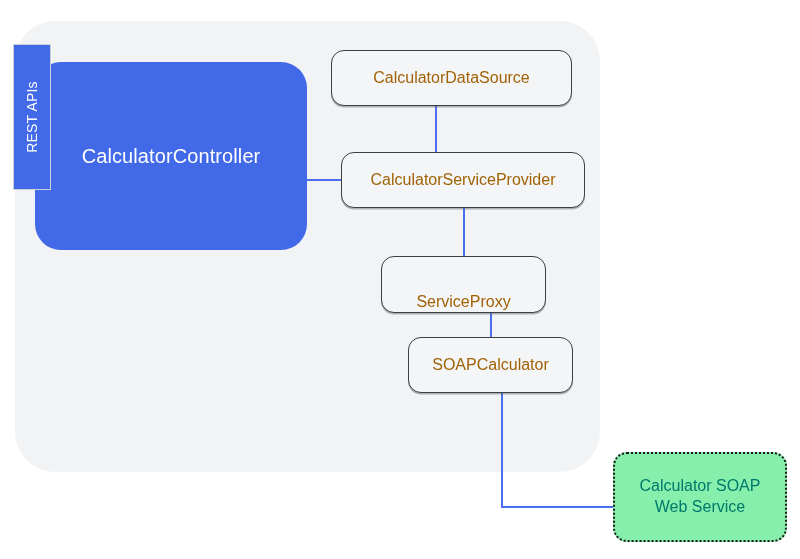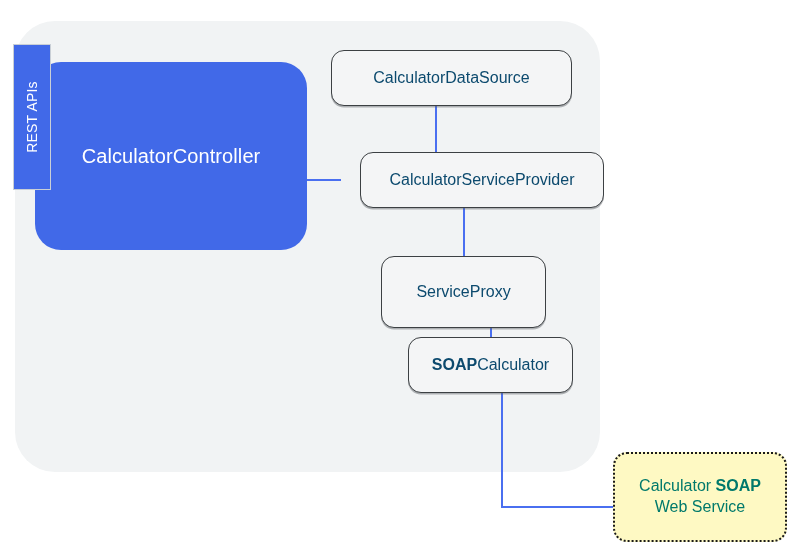--- a/index.html
+++ b/index.html
@@ -93,42 +93,42 @@
     background: #f4f5f6;
     border: 1.6px solid #3c4043;
     border-radius: 13px;
     box-sizing: border-box;
     display: flex;
     align-items: center;
     justify-content: center;
     box-shadow: 0 1.5px 0 rgba(90, 95, 100, 0.45);
   }
   .cbox .clabel {
-    color: #0c4a6e;
+    color: #a16207;
     font-size: 16px;
     font-weight: 400;
     white-space: nowrap;
     text-align: center;
     line-height: 1.22;
   }
-  .clabel b { font-weight: 700; }
+  .clabel b { font-weight: 400; }
 
   #box-datasource      { left: 331px; top: 50px;  width: 241px; height: 56px; }
-  #box-serviceprovider { left: 341px; top: 152px; width: 244px; height: 56px; margin-left: 19px; }
-  #box-serviceproxy    { left: 381px; top: 256px; width: 165px; height: 72px; }
+  #box-serviceprovider { left: 341px; top: 152px; width: 244px; height: 56px; }
+  #box-serviceproxy    { left: 381px; top: 256px; width: 165px; height: 57px; align-items: flex-end; }
   #box-soapconnector   { left: 408px; top: 337px; width: 165px; height: 56px; }
 
   
   .dashed-box {
     position: absolute;
     left: 613px;
     top: 452px;
     width: 174px;
     height: 90px;
-    background: #fef9c3;
+    background: #86efac;
     border: 2.5px dotted #1a1a1a;
     border-radius: 14px;
     box-sizing: border-box;
     display: flex;
     align-items: center;
     justify-content: center;
   }
   .dashed-box .clabel {
     color: #00796b;
     font-size: 16px;

